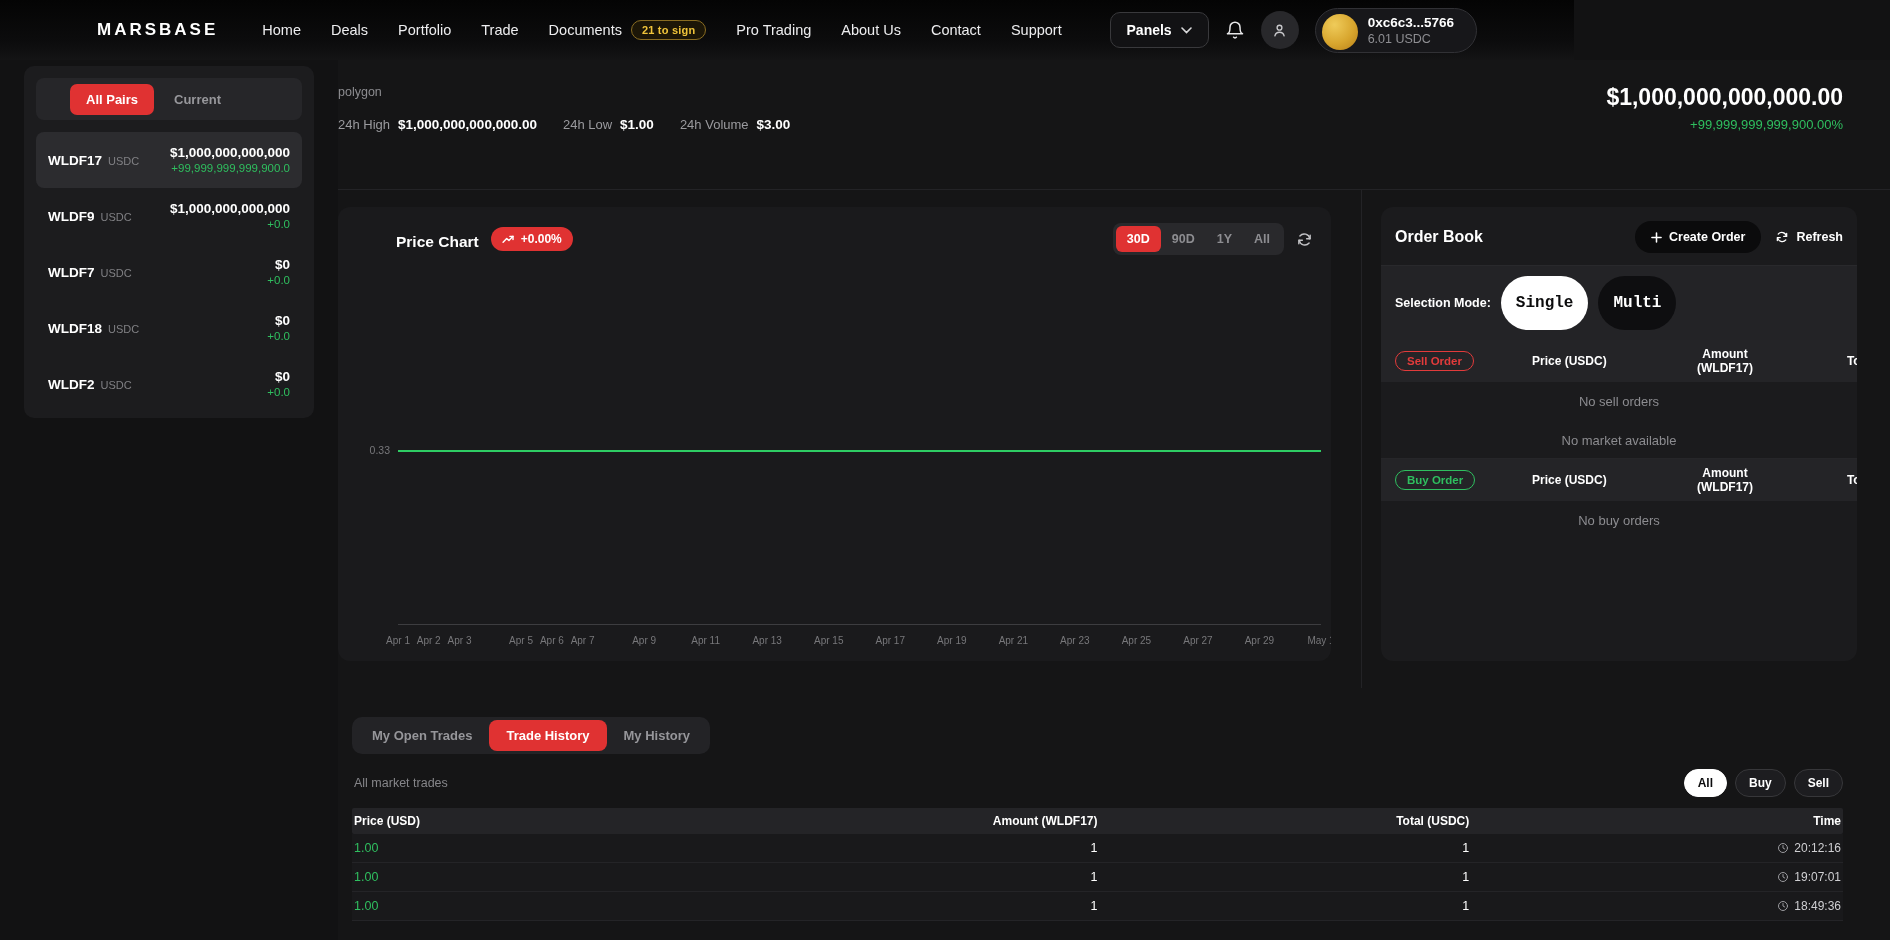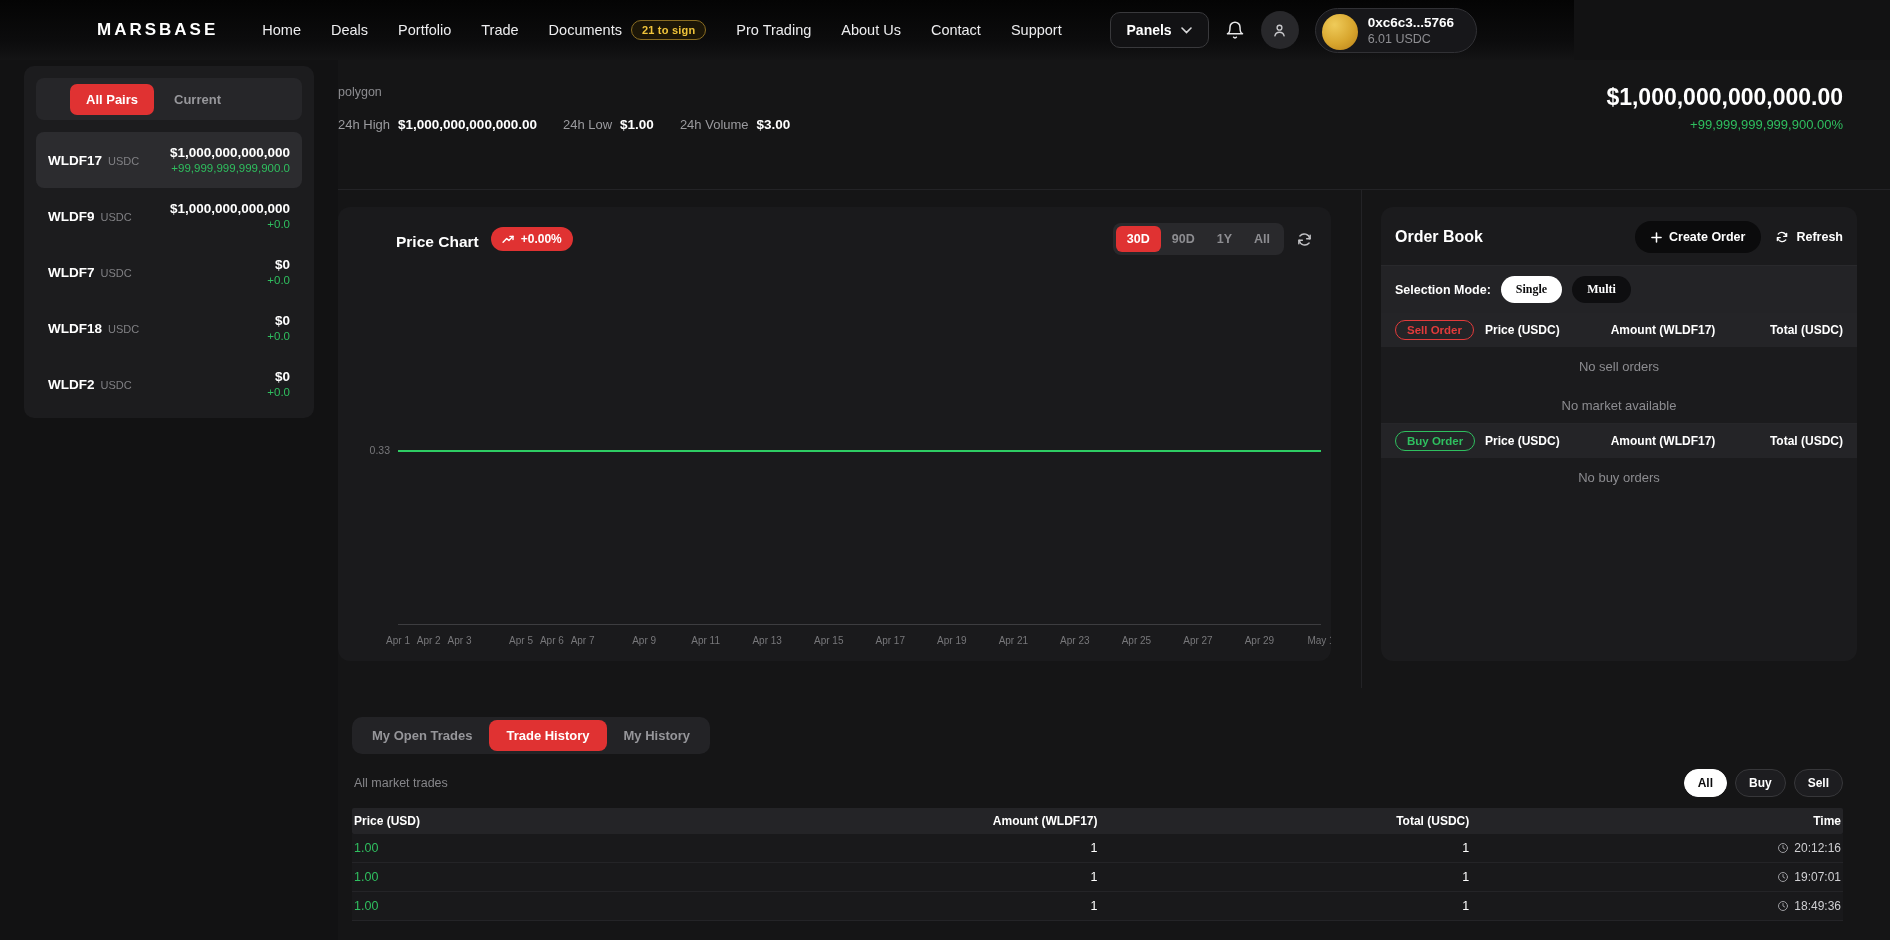--- a/index.html
+++ b/index.html
@@ -96,24 +96,24 @@
   .ob-card { margin:17px 33px 27px 19px; height:454px; background:#1b1b1d; border-radius:12px; overflow:hidden; display:flex; flex-direction:column; }
   .ob-head { display:flex; align-items:center; justify-content:space-between; padding:14px 14px 12px 14px; border-bottom:1px solid #29292c; }
   .ob-title { font-size:16px; font-weight:700; color:#fff; }
   .ob-head-right { display:flex; align-items:center; gap:14px; }
   .create-order { display:inline-flex; align-items:center; gap:7px; background:#0b0b0c; color:#fff; border:none; cursor:pointer;
     font-family:inherit; font-size:12.5px; font-weight:700; border-radius:999px; padding:9px 16px; }
   .ob-refresh { display:inline-flex; align-items:center; gap:7px; background:none; border:none; color:#fff; cursor:pointer;
     font-family:inherit; font-size:12.5px; font-weight:700; }
   .sel-band { background:#232326; display:flex; align-items:center; gap:10px; padding:10px 14px; }
   .sel-label { font-size:12.5px; font-weight:700; color:#fff; }
-  .mode-btn { font-family:Liberation Serif, serif; font-size:12px; font-weight:700; border:none; border-radius:999px; padding:6px 15px; cursor:pointer; }
+  .mode-btn { font-family:Liberation Mono, monospace; font-size:16px; font-weight:700; border:none; border-radius:999px; padding:18px 15px; cursor:pointer; }
   .mode-active { background:#fff; color:#0c0c0d; }
   .mode-inactive { background:#0e0e10; color:#fff; }
-  .ob-row-head { background:#242427; display:grid; grid-template-columns:88px 120px 1fr 120px; align-items:center; padding:7px 14px; }
+  .ob-row-head { background:#242427; display:grid; grid-template-columns:88px 120px 1fr 120px; align-items:center; padding:7px 14px;gap:47px; }
   .ob-badge { justify-self:start; font-size:11.5px; font-weight:700; border-radius:999px; padding:3px 11px; border:1.5px solid; background:transparent; }
   .ob-badge.sell { color:#e23b3b; border-color:#e23b3b; }
   .ob-badge.buy { color:#2fbf5f; border-color:#2fbf5f; }
   .ob-col-label { font-size:12px; font-weight:700; color:#fff; }
   .ob-col-label.c2 { text-align:left; padding-left:2px; }
   .ob-col-label.c3 { text-align:center; }
   .ob-col-label.c4 { text-align:right; }
   .ob-empty { text-align:center; color:#8c8c90; font-size:13px; padding:12px 0 14px 0; }
   .ob-spread { text-align:center; color:#8c8c90; font-size:13px; padding:10px 0; border-bottom:1px solid #262629; }
 

